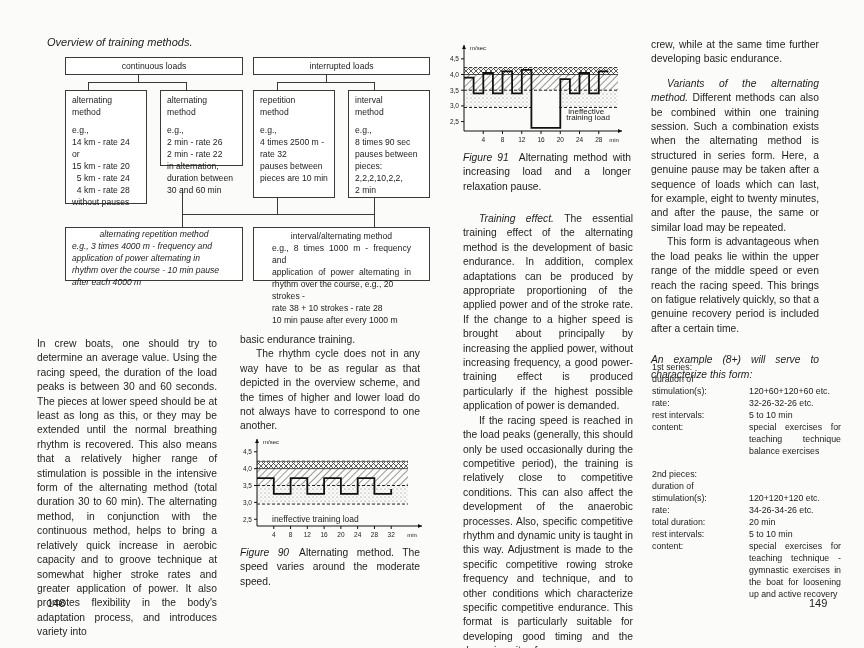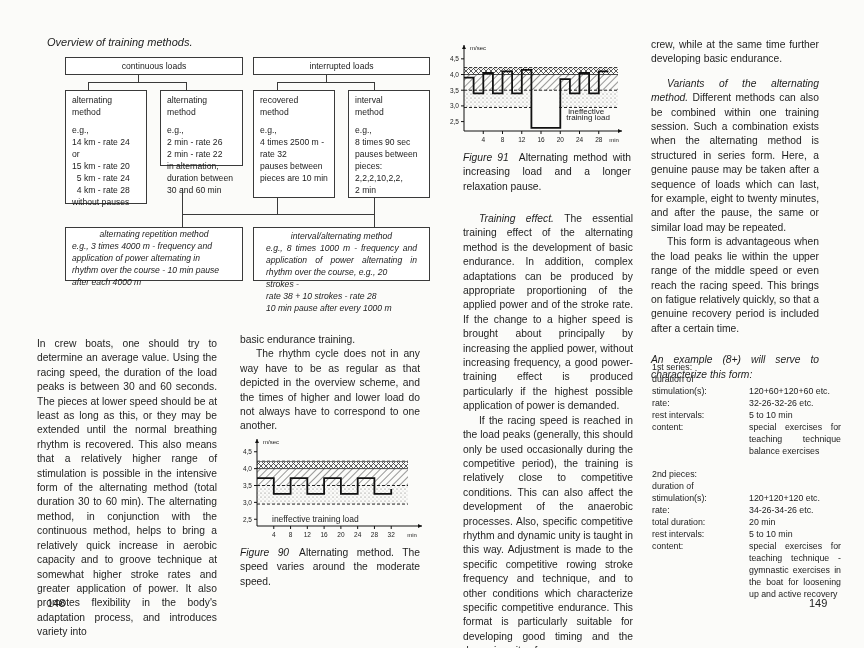--- a/index.html
+++ b/index.html
@@ -71,21 +71,21 @@
   <div>method</div>
   <div class="gap"></div>
   <div>e.g.,</div>
   <div>2 min - rate 26</div>
   <div>2 min - rate 22</div>
   <div>in alternation,</div>
   <div>duration between</div>
   <div>30 and 60 min</div>
 </div>
 <div class="box" style="left:237px;top:90px;width:82px;height:108px;">
-  <div>recovered</div>
+  <div>repetition</div>
   <div>method</div>
   <div class="gap"></div>
   <div>e.g.,</div>
   <div>4 times 2500 m -</div>
   <div>rate 32</div>
   <div>pauses between</div>
   <div>pieces are 10 min</div>
 </div>
 <div class="box" style="left:332px;top:90px;width:82px;height:108px;">
   <div>interval</div>
@@ -104,21 +104,21 @@
 <div class="line-v" style="left:374px;top:198px;height:29px;"></div>
 <div class="line-h" style="left:182px;top:214px;width:193px;"></div>
 
 <div class="box" style="left:49px;top:227px;width:178px;height:54px;padding:0 6px;font-style:italic;">
   <div style="text-align:center">alternating repetition method</div>
   <div>e.g., 3 times 4000 m - frequency and</div>
   <div>application of power alternating in</div>
   <div>rhythm over the course - 10 min pause</div>
   <div>after each 4000 m</div>
 </div>
-<div class="box" style="left:237px;top:227px;width:177px;height:54px;padding:2px 12px;font-style:italic;">
+<div class="box" style="left:237px;top:227px;width:177px;height:54px;padding:2px 18px;">
   <div style="text-align:center">interval/alternating method</div>
   <div style="text-align:justify;text-align-last:justify">e.g., 8 times 1000 m - frequency and</div>
   <div style="text-align:justify;text-align-last:justify">application of power alternating in</div>
   <div>rhythm over the course, e.g., 20 strokes -</div>
   <div>rate 38 + 10 strokes - rate 28</div>
   <div>10 min pause after every 1000 m</div>
 </div>
 
 <div class="para" style="left:37px;top:337px;width:180px;hyphens:manual;">
   <p>In crew boats, one should try to determine an average value. Using the racing speed, the duration of the load peaks is between 30 and 60 seconds. The pieces at lower speed should be at least as long as this, or they may be extended until the normal breathing rhythm is recovered. This also means that a relatively higher range of stimulation is possible in the intensive form of the alternating method (total duration 30 to 60 min). The alternating method, in conjunction with the continuous method, helps to bring a relatively quick increase in aerobic capacity and to groove technique at somewhat higher stroke rates and greater application of power. It also promotes flexibility in the body's adaptation process, and introduces variety into</p>

